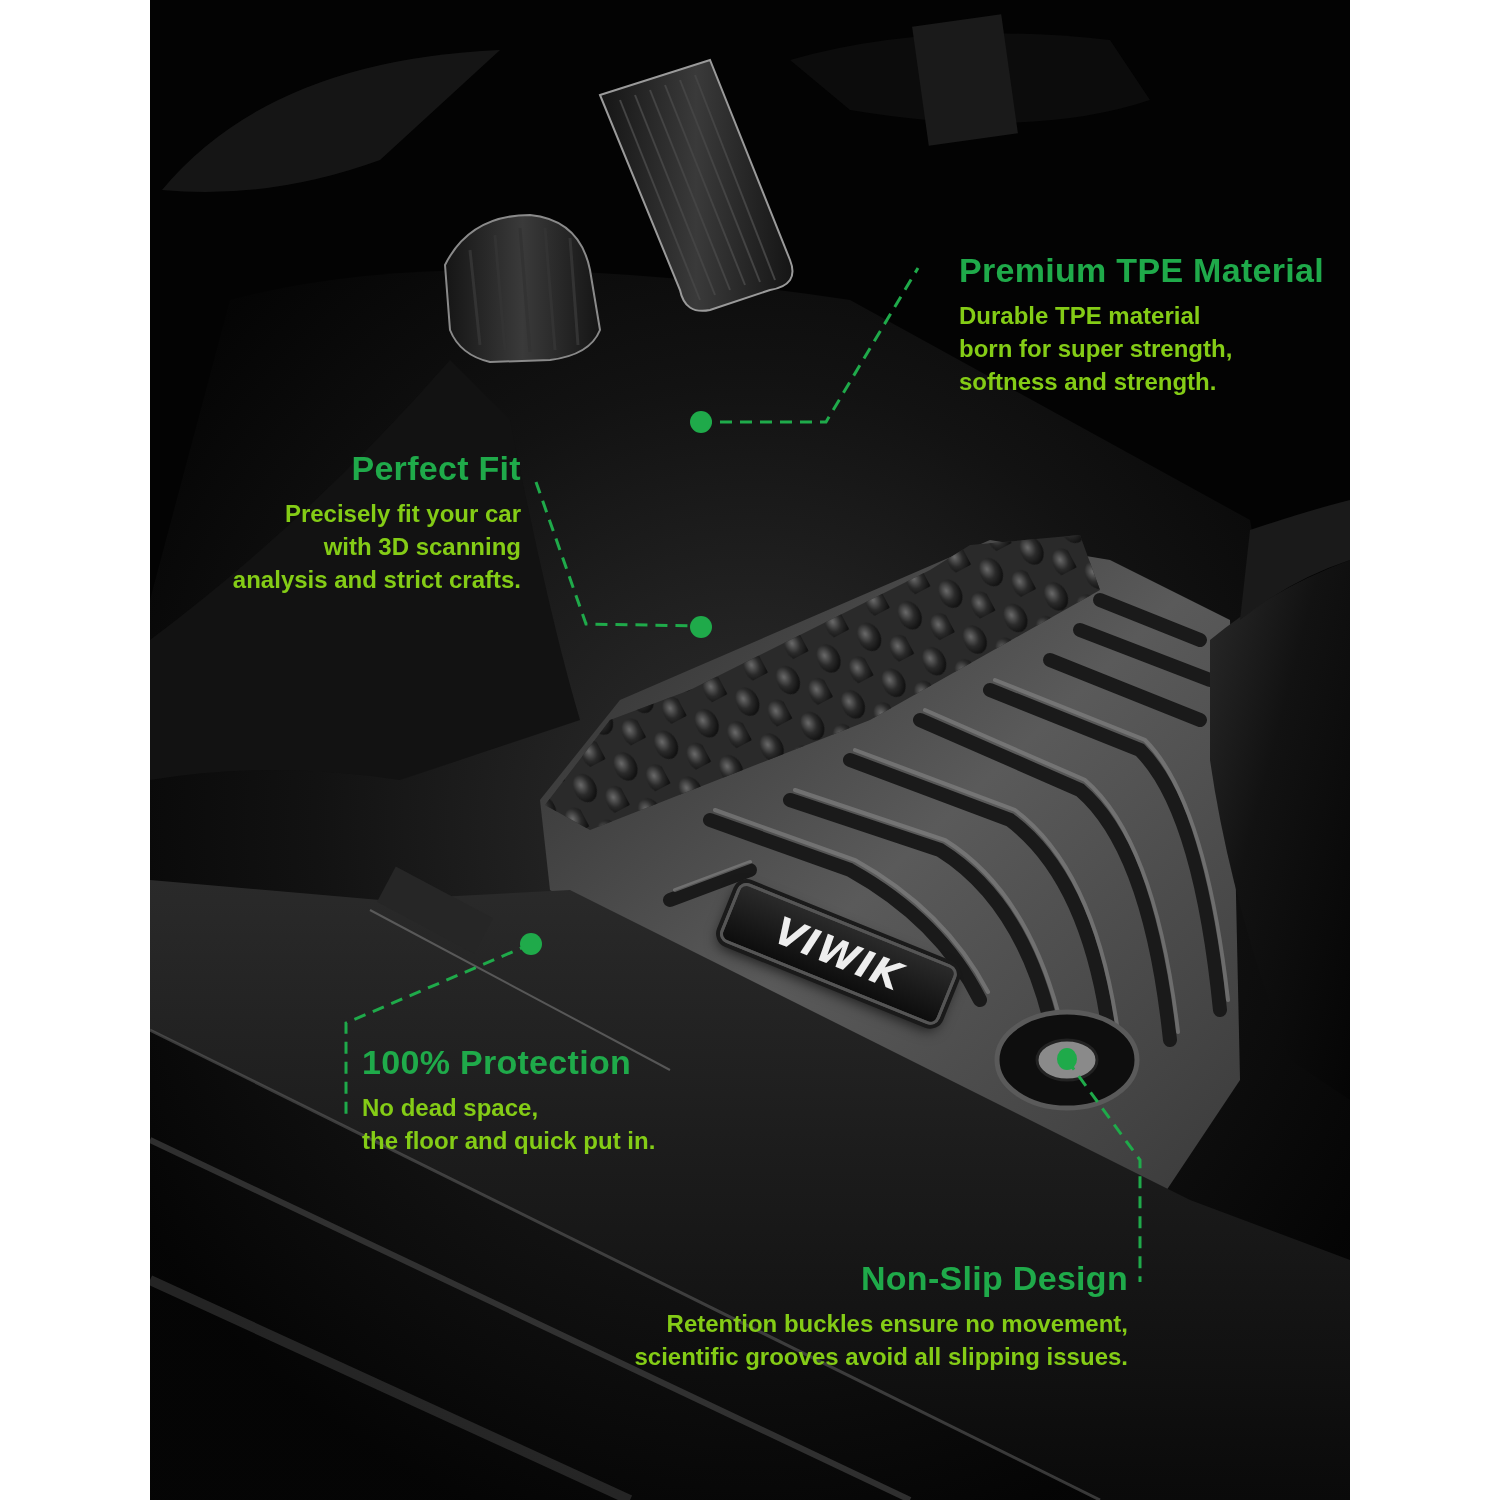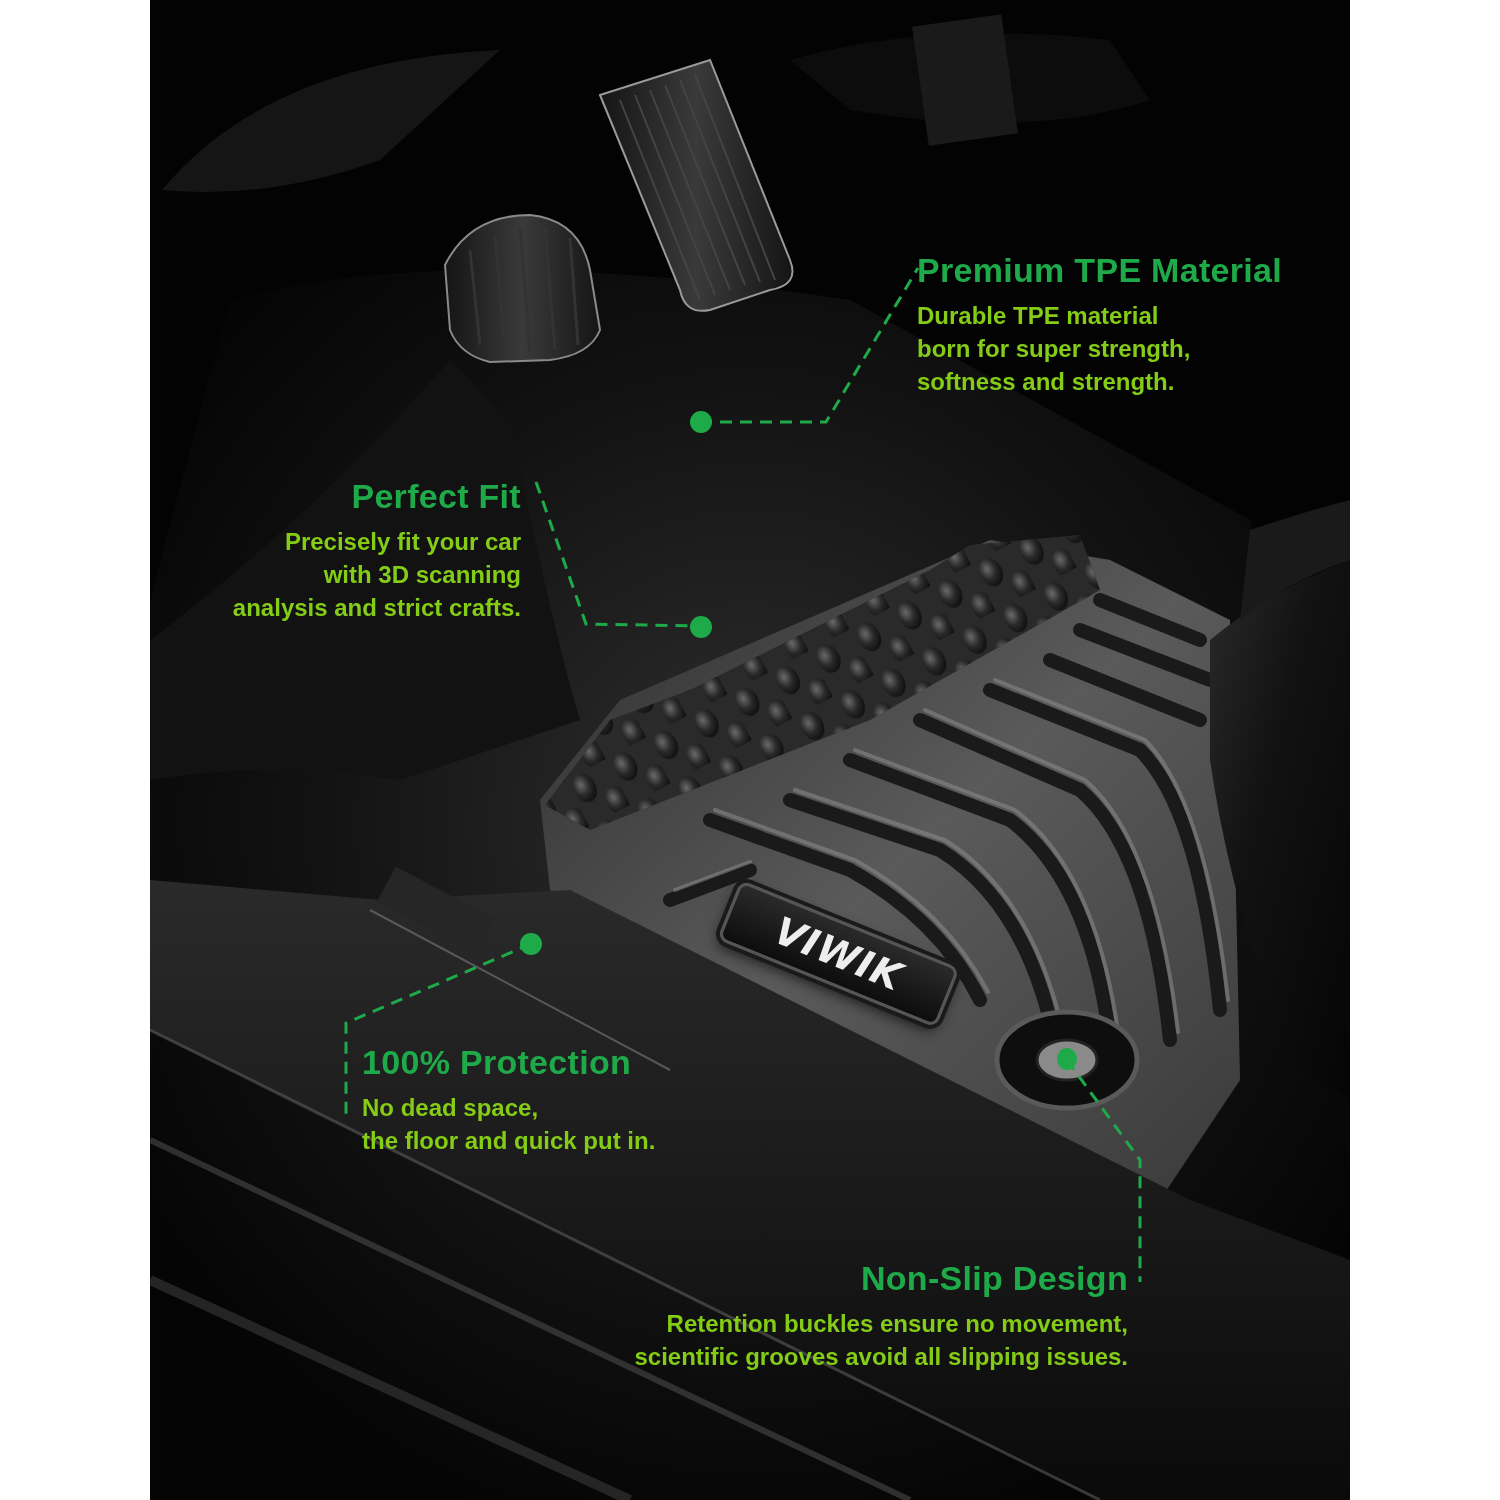--- a/index.html
+++ b/index.html
@@ -145,30 +145,30 @@
       <polyline points="917,1060 990,1160 990,1282"></polyline>
     </g>
     <g fill="#1faa4a">
       <circle cx="551" cy="422" r="11"></circle>
       <circle cx="551" cy="627" r="11"></circle>
       <circle cx="381" cy="944" r="11"></circle>
       <ellipse cx="917" cy="1059" rx="10" ry="11"></ellipse>
     </g>
   </svg>
 
-  <div class="callout" style="left:767px; top:252px;">
+  <div class="callout" style="left:809px; top:252px;">
     <div class="title">Premium TPE Material</div>
     <div class="desc">
       <div>Durable TPE material</div>
       <div>born for super strength,</div>
       <div>softness and strength.</div>
     </div>
   </div>
 
-  <div class="callout right-align" style="right:829px; top:478px;">
+  <div class="callout right-align" style="right:829px; top:450px;">
     <div class="title">Perfect Fit</div>
     <div class="desc">
       <div>Precisely fit your car</div>
       <div>with 3D scanning</div>
       <div>analysis and strict crafts.</div>
     </div>
   </div>
 
   <div class="callout" style="left:212px; top:1044px;">
     <div class="title">100% Protection</div>

